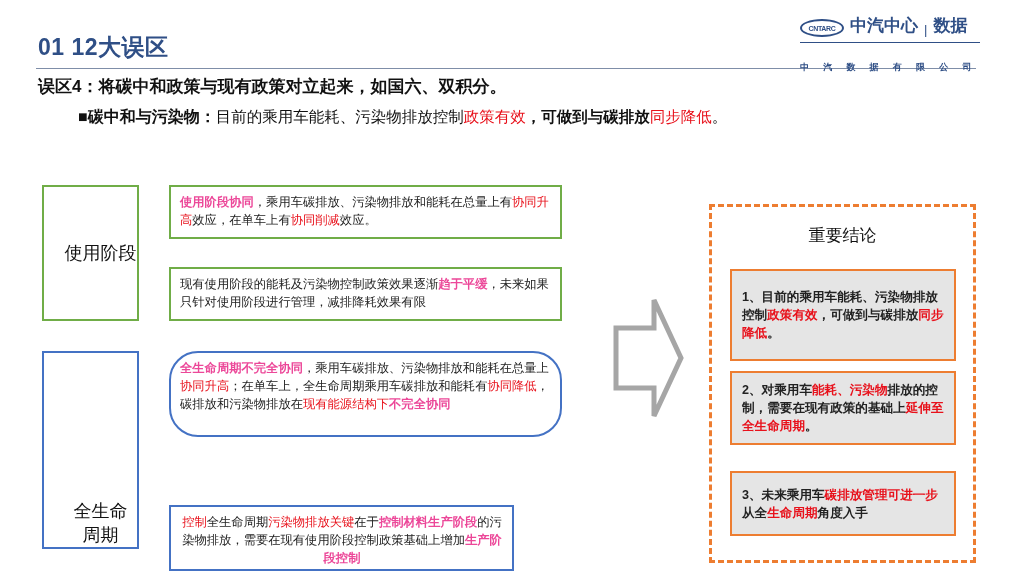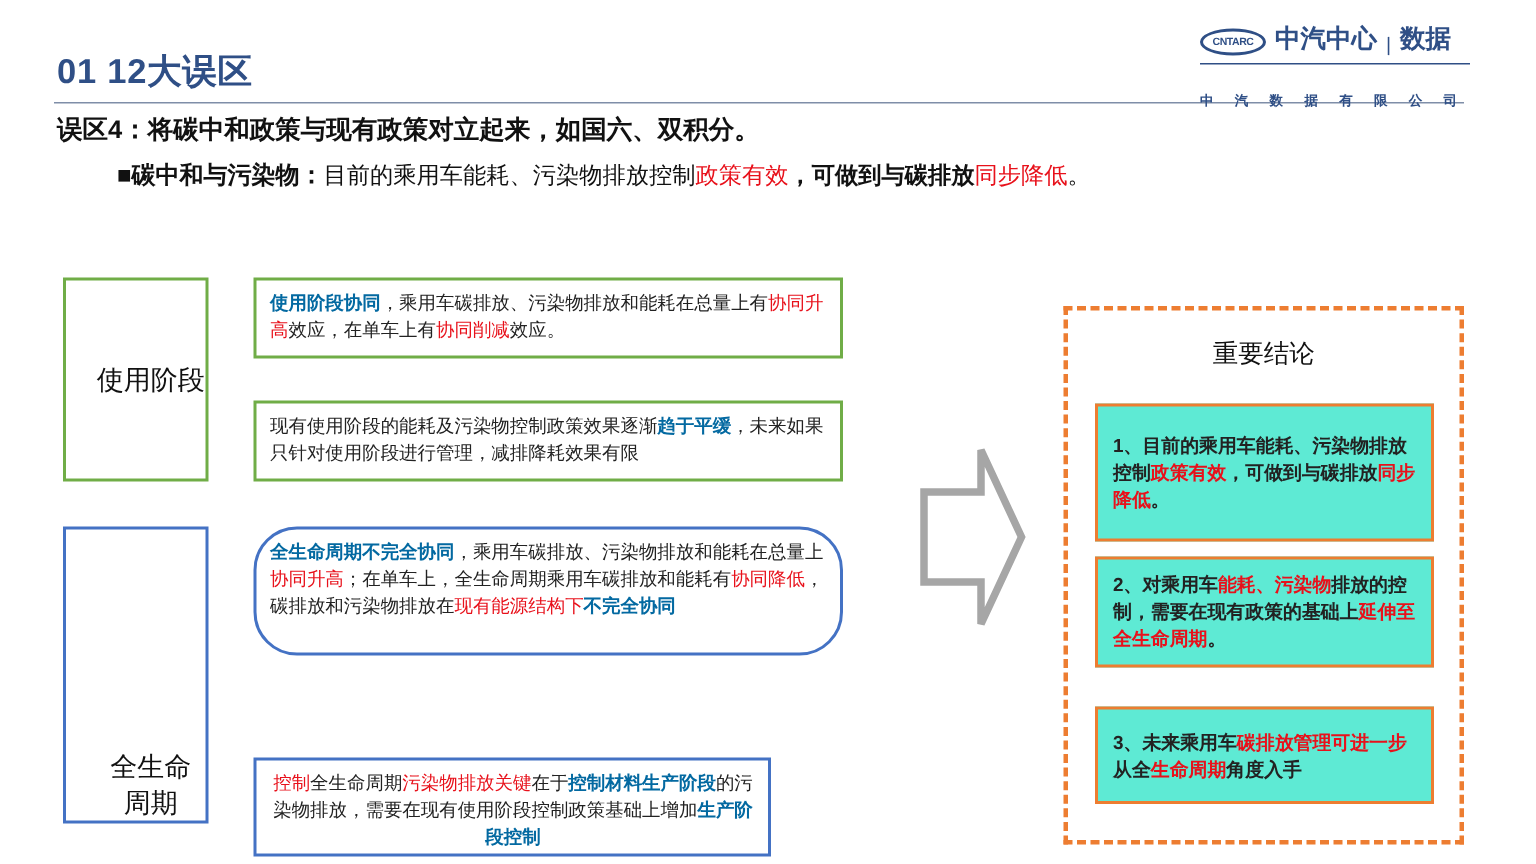--- a/index.html
+++ b/index.html
@@ -11,34 +11,34 @@
   .logo { left:800px; top:14px; width:180px; }
   .logo-top { display:flex; align-items:flex-end; gap:6px; }
   .logo-oval { width:44px; height:18px; border:2px solid #2f4f86; border-radius:50%; font-size:7px; font-weight:bold;
                color:#2f4f86; display:flex; align-items:center; justify-content:center; letter-spacing:-0.3px; box-sizing:border-box; }
   .logo-name { font-size:17px; font-weight:bold; color:#2f4f86; }
   .logo-sub { font-size:9px; font-weight:bold; color:#2f4f86; letter-spacing:14.2px; margin-top:5px; padding-top:18px; border-top:1px solid #2f4f86; white-space:nowrap;font-family:Liberation Mono, monospace; }
   .subtitle { left:38px; top:75px; font-size:17px; font-weight:bold; color:#111; }
   .bullet-line { left:32px; top:107px; font-size:15.5px; color:#111;margin-left:46px; }
   .bullet-line .lead { font-weight:bold; font-size:16px; }
   .red { color:#e8111b; }
-  .redb { color:#0369a1; font-weight:bold; }
+  .redb { color:#ec4899; font-weight:bold; }
   .bold { font-weight:bold; }
 
   .label-box { background:#fff; box-sizing:border-box; display:flex; align-items:center; justify-content:center;
                text-align:center; font-size:18px; line-height:24px; color:#111;padding-left:20px; }
   .green { border:2px solid #70ad47; }
   .blue { border:2px solid #4472c4; }
   .text-box { background:#fff; box-sizing:border-box; padding:6px 8px 4px 9px; font-size:12.3px; line-height:18px; color:#222; }
 
   .arrow { left:607px; top:292px; }
 
   .conclusion { left:709px; top:204px; width:267px; height:359px; border:3px dashed #ed7d31; box-sizing:border-box; background:#fff; }
   .conc-title { left:0; width:100%; top:17px; text-align:center; font-size:17px; color:#111; }
-  .conc-item { box-sizing:border-box; border:2px solid #ed7d31; background:#5eead4; font-size:12.6px; line-height:18px;
+  .conc-item { box-sizing:border-box; border:2px solid #ed7d31; background:#e5e5e5; font-size:12.6px; line-height:18px;
                font-weight:bold; color:#222; padding:0 10px; display:flex; align-items:center; }
 </style>
 </head>
 <body>
 
 <div class="abs title">01 12大误区</div>
 <div class="abs hr"></div>
 
 <div class="abs logo">
   <div class="logo-top">

